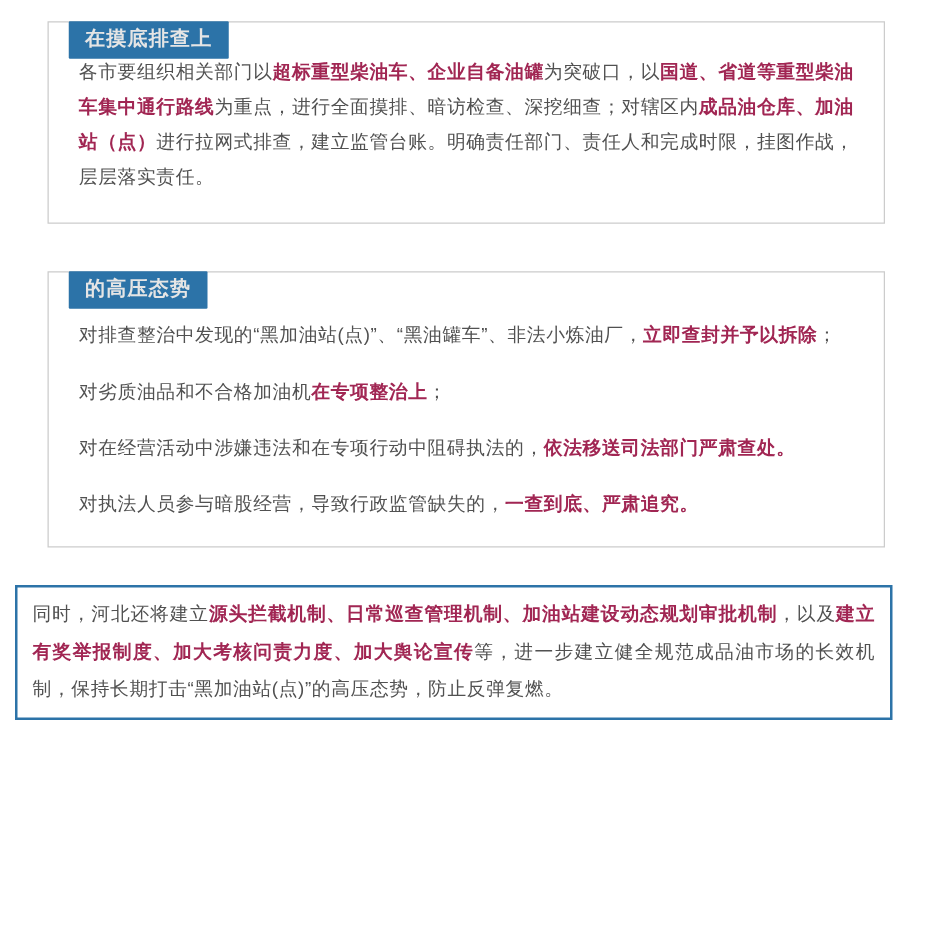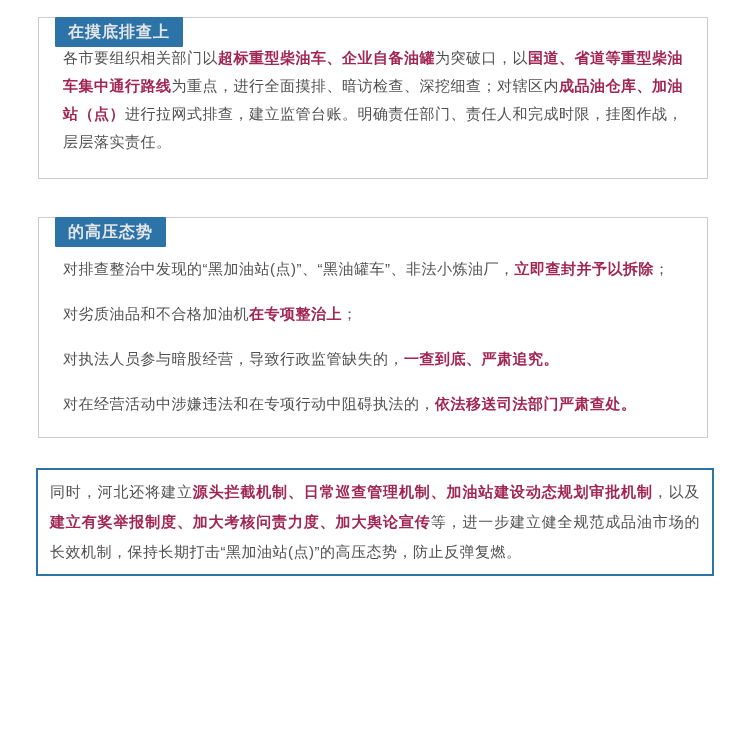--- a/index.html
+++ b/index.html
@@ -46,21 +46,21 @@
     line-height: 30px;
     letter-spacing: 0.5px;
     color: #515151;
     text-align: justify;
   }
   .box-inner-1 .para { line-height: 28px; margin: 0; }
   .para:last-child { margin-bottom: 0; }
   .run { color: #515151; font-weight: normal; }
   .run.hl { color: #a12653; font-weight: bold; }
   .footer-note {
-    margin: 30px 32px 0 36px;
+    margin: 30px 32px 0 12px;
     border: 2px solid #2c73a8;
     padding: 7px 12px 7px 12px;
     background: #ffffff;
   }
   .footer-note .para { margin: 0; }
 </style>
 </head>
 <body>
 
 <div class="section first">
@@ -71,21 +71,21 @@
       </div>
   </div>
 </div>
 
 <div class="section second">
   <div class="badge">的高压态势</div>
   <div class="box">
     <div class="box-inner-2">
         <p class="para"><span class="run">对排查整治中发现的“黑加油站(点)”、“黑油罐车”、非法小炼油厂，</span><span class="run hl">立即查封并予以拆除</span><span class="run">；</span></p>
         <p class="para"><span class="run">对劣质油品和不合格加油机</span><span class="run hl">在专项整治上</span><span class="run">；</span></p>
+        <p class="para"><span class="run">对在经营活动中涉嫌违法和在专项行动中阻碍执法的，</span><span class="run hl">依法移送司法部门严肃查处。</span></p>
         <p class="para"><span class="run">对执法人员参与暗股经营，导致行政监管缺失的，</span><span class="run hl">一查到底、严肃追究。</span></p>
-        <p class="para"><span class="run">对在经营活动中涉嫌违法和在专项行动中阻碍执法的，</span><span class="run hl">依法移送司法部门严肃查处。</span></p>
       </div>
   </div>
 </div>
 
 <div class="footer-note">
     <p class="para"><span class="run">同时，河北还将建立</span><span class="run hl">源头拦截机制、日常巡查管理机制、加油站建设动态规划审批机制</span><span class="run">，以及</span><span class="run hl">建立有奖举报制度、加大考核问责力度、加大舆论宣传</span><span class="run">等，进一步建立健全规范成品油市场的长效机制，保持长期打击“黑加油站(点)”的高压态势，防止反弹复燃。</span></p>
   </div>
 
 </body></html>

